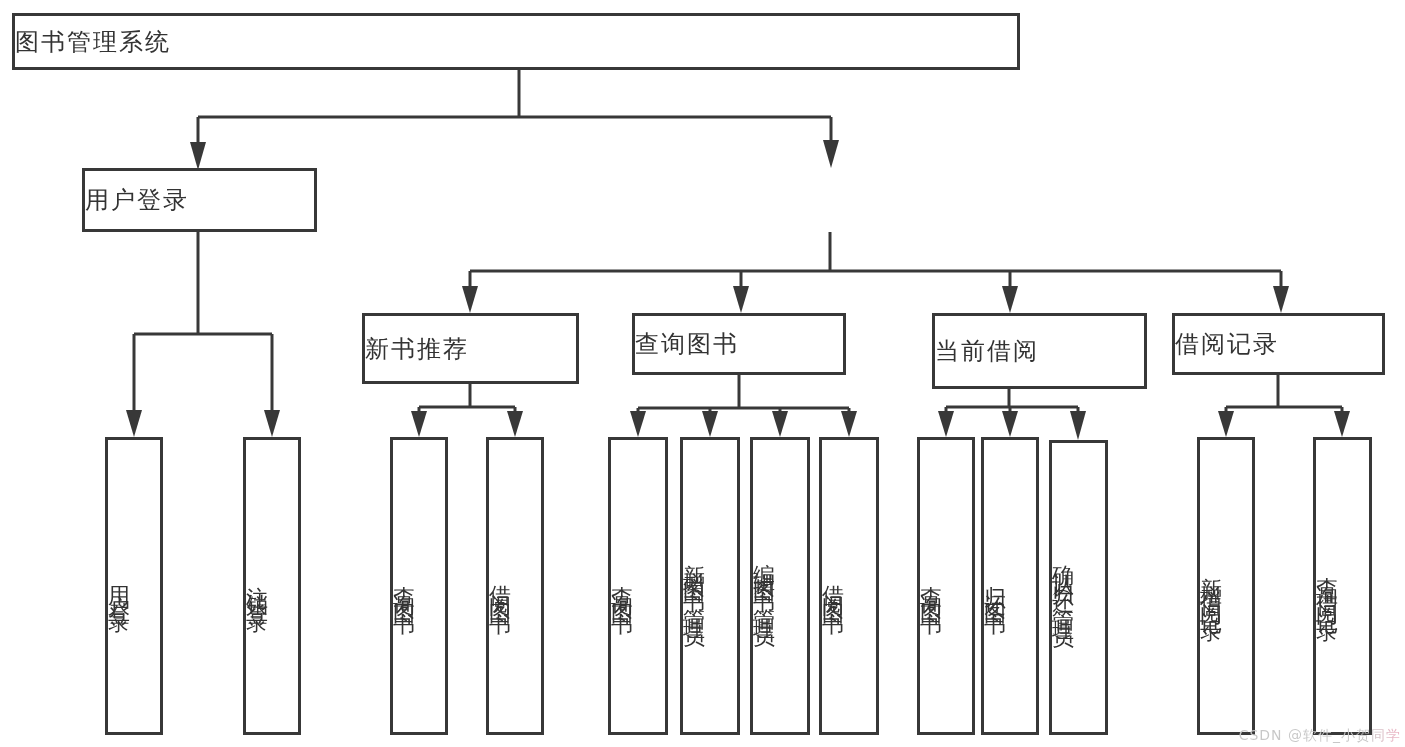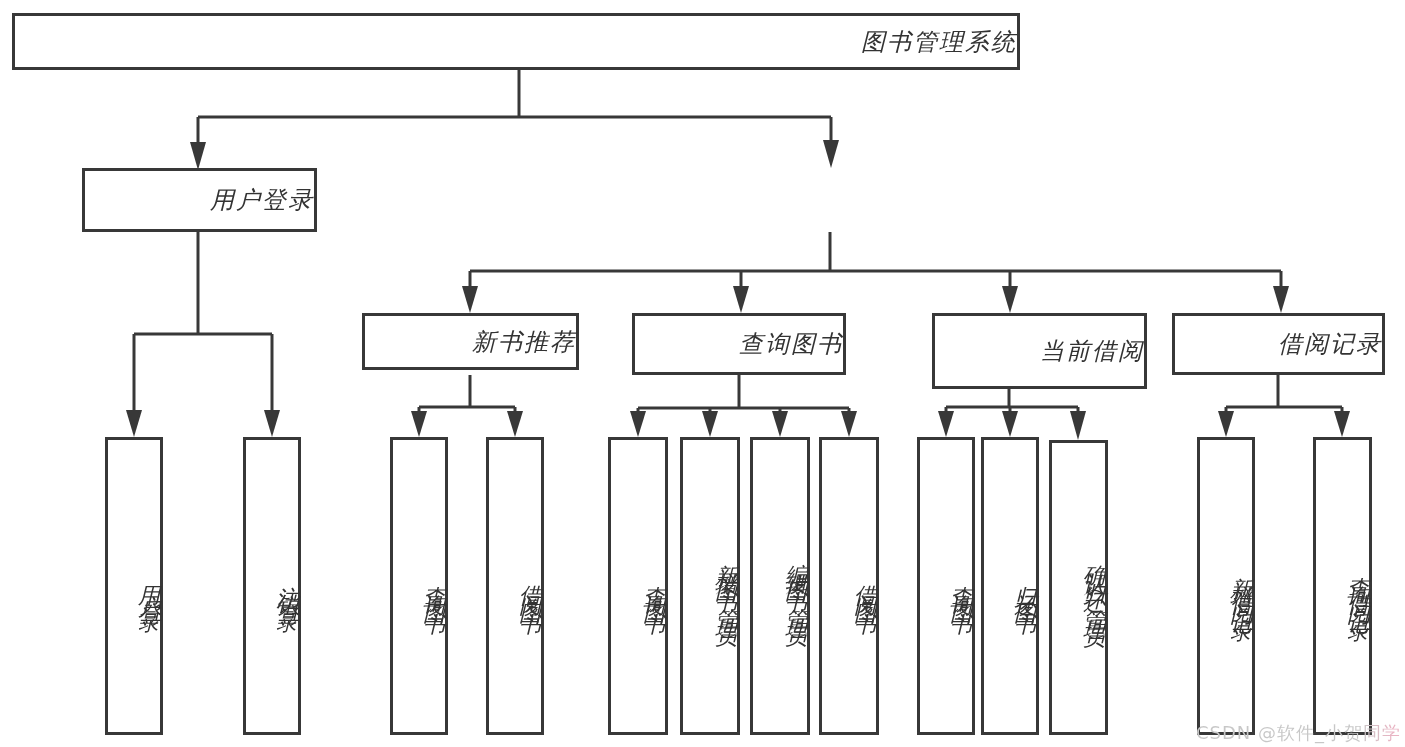--- a/index.html
+++ b/index.html
@@ -23,42 +23,41 @@
     height: 747px;
     z-index: 1;
   }
   .node {
     position: absolute;
     box-sizing: border-box;
     background: #ffffff;
     border: 3px solid #383838;
     display: flex;
     align-items: center;
-    justify-content: flex-end;
+    justify-content: flex-start;
     color: #333333;
     z-index: 2;
-    font-style: italic;
   }
   .node.h .lbl {
     font-size: 24px;
     letter-spacing: 2px;
     white-space: nowrap;
   }
   .node.v .lbl {
     writing-mode: vertical-rl;
     text-orientation: mixed;
     font-size: 22px;
     letter-spacing: 9px;
     line-height: 1;
   }
   #watermark {
     position: absolute;
     right: 4px;
     bottom: 2px;
-    font-size: 18px;
+    font-size: 14px;
     letter-spacing: 1px;
     white-space: nowrap;
     color: #c7c7c7;
     z-index: 3;
   }
   @supports ((-webkit-background-clip: text) or (background-clip: text)) {
     #watermark {
       background: linear-gradient(90deg, #c7c7c7 0%, #c7c7c7 80%, #e9b4c3 96%);
       -webkit-background-clip: text;
       background-clip: text;
@@ -138,21 +137,21 @@
   </svg>
 
   <div class="node h" style="left:12px;top:13px;width:1008px;height:57px">
     <span class="lbl">图书管理系统</span>
   </div>
 
   <div class="node h" style="left:82px;top:168px;width:235px;height:64px">
     <span class="lbl">用户登录</span>
   </div>
 
-  <div class="node h" style="left:362px;top:313px;width:217px;height:57px">
+  <div class="node h" style="left:362px;top:313px;width:217px;height:71px">
     <span class="lbl">新书推荐</span>
   </div>
   <div class="node h" style="left:632px;top:313px;width:214px;height:62px">
     <span class="lbl">查询图书</span>
   </div>
   <div class="node h" style="left:932px;top:313px;width:215px;height:76px">
     <span class="lbl">当前借阅</span>
   </div>
   <div class="node h" style="left:1172px;top:313px;width:213px;height:62px">
     <span class="lbl">借阅记录</span>

